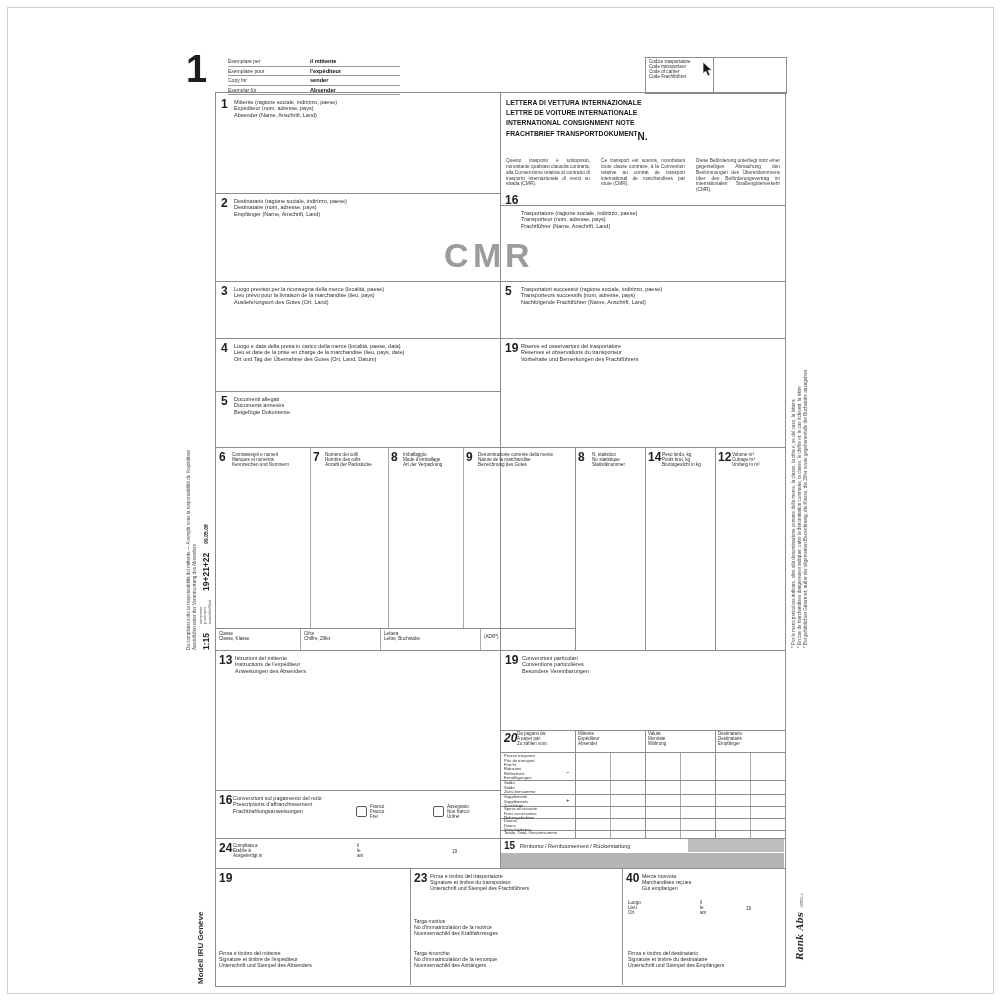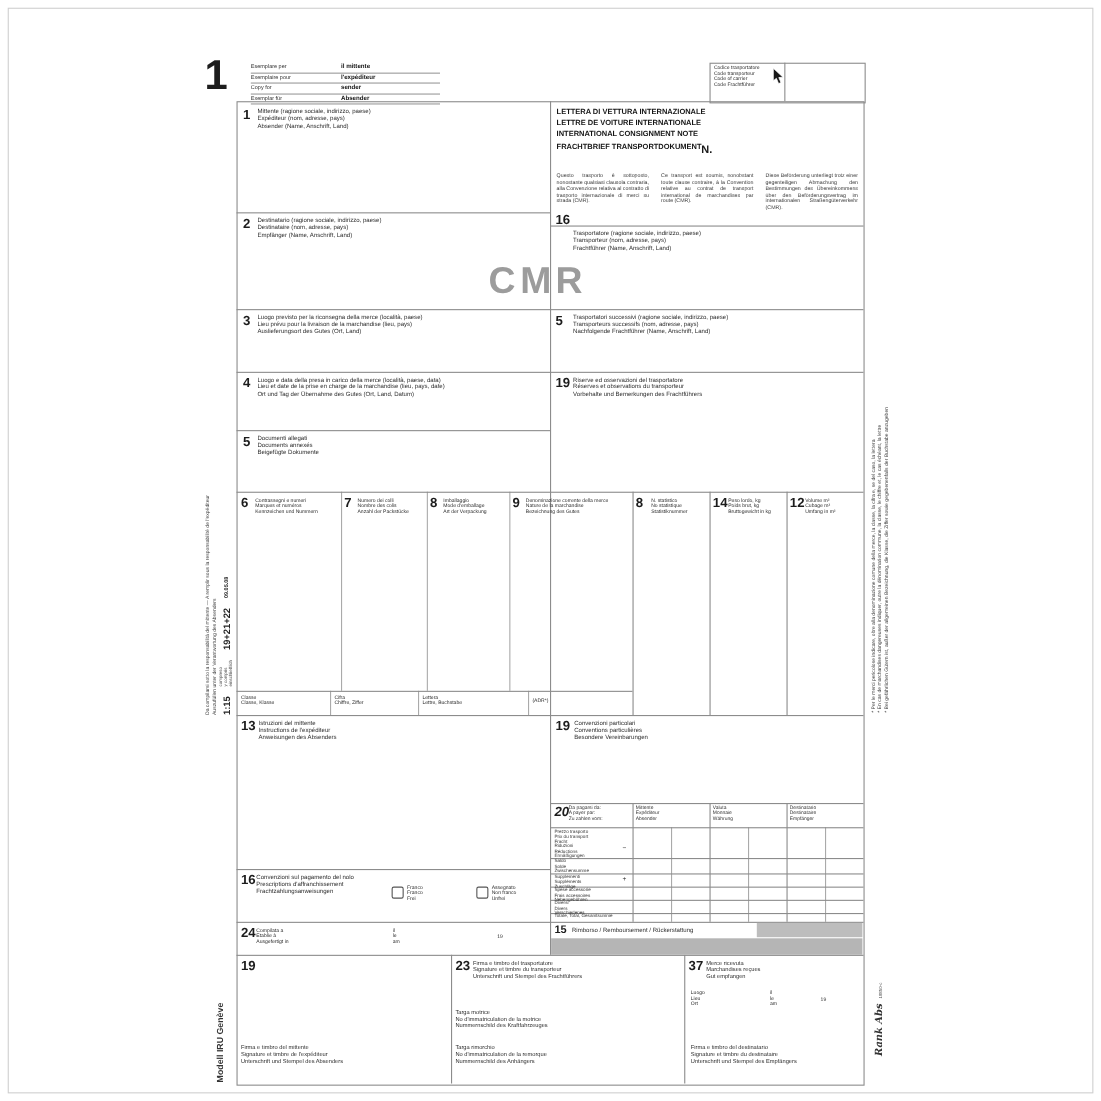--- a/index.html
+++ b/index.html
@@ -201,21 +201,21 @@
   <div class="lab" style="left:520px;top:843px;width:165px;">Rimborso / Remboursement / Rückerstattung</div>
 
   <div class="num" style="left:219px;top:872px;">19</div>
   <div class="sig" style="left:219px;top:950px;width:170px;"><span>Firma e timbro del mittente</span><br><span>Signature et timbre de l'expéditeur</span><br><span>Unterschrift und Stempel des Absenders</span></div>
 
   <div class="num" style="left:414px;top:872px;">23</div>
   <div class="sig" style="left:430px;top:873px;width:170px;"><span>Firma e timbro del trasportatore</span><br><span>Signature et timbre du transporteur</span><br><span>Unterschrift und Stempel des Frachtführers</span></div>
   <div class="sig" style="left:414px;top:918px;width:180px;"><span>Targa motrice</span><br><span>No d'immatriculation de la motrice</span><br><span>Nummernschild des Kraftfahrzeuges</span></div>
   <div class="sig" style="left:414px;top:950px;width:180px;"><span>Targa rimorchio</span><br><span>No d'immatriculation de la remorque</span><br><span>Nummernschild des Anhängers</span></div>
 
-  <div class="num" style="left:626px;top:872px;">37</div>
+  <div class="num" style="left:626px;top:872px;">40</div>
   <div class="sig" style="left:642px;top:873px;width:130px;"><span>Merce ricevuta</span><br><span>Marchandises reçues</span><br><span>Gut empfangen</span></div>
   <div class="lab lab4" style="left:628px;top:900px;width:30px;"><span>Luogo</span><br><span>Lieu</span><br><span>Ort</span></div>
   <div class="lab lab4" style="left:700px;top:900px;width:16px;"><span>il</span><br><span>le</span><br><span>am</span></div>
   <div class="lab lab4" style="left:746px;top:906px;width:16px;">19</div>
   <div class="sig" style="left:628px;top:950px;width:155px;"><span>Firma e timbro del destinatario</span><br><span>Signature et timbre du destinataire</span><br><span>Unterschrift und Stempel des Empfängers</span></div>
 
   <div class="rot mono-note" style="left:186px;top:650px;width:452px;"><span>Da compilarsi sotto la responsabilità del mittente — A remplir sous la responsabilité de l'expéditeur</span><br><span>Auszufüllen unter der Verantwortung des Absenders</span></div>
   <div class="rot" style="left:199px;top:650px;width:452px;display:flex;align-items:center;gap:9px;">
     <span class="tinybold" style="font-size:8.5px;">1:15</span>
     <span class="mono-note" style="font-size:4px;line-height:1.1;display:inline-block;"><span>compreso</span><br><span>y compris</span><br><span>einschließlich</span></span>

